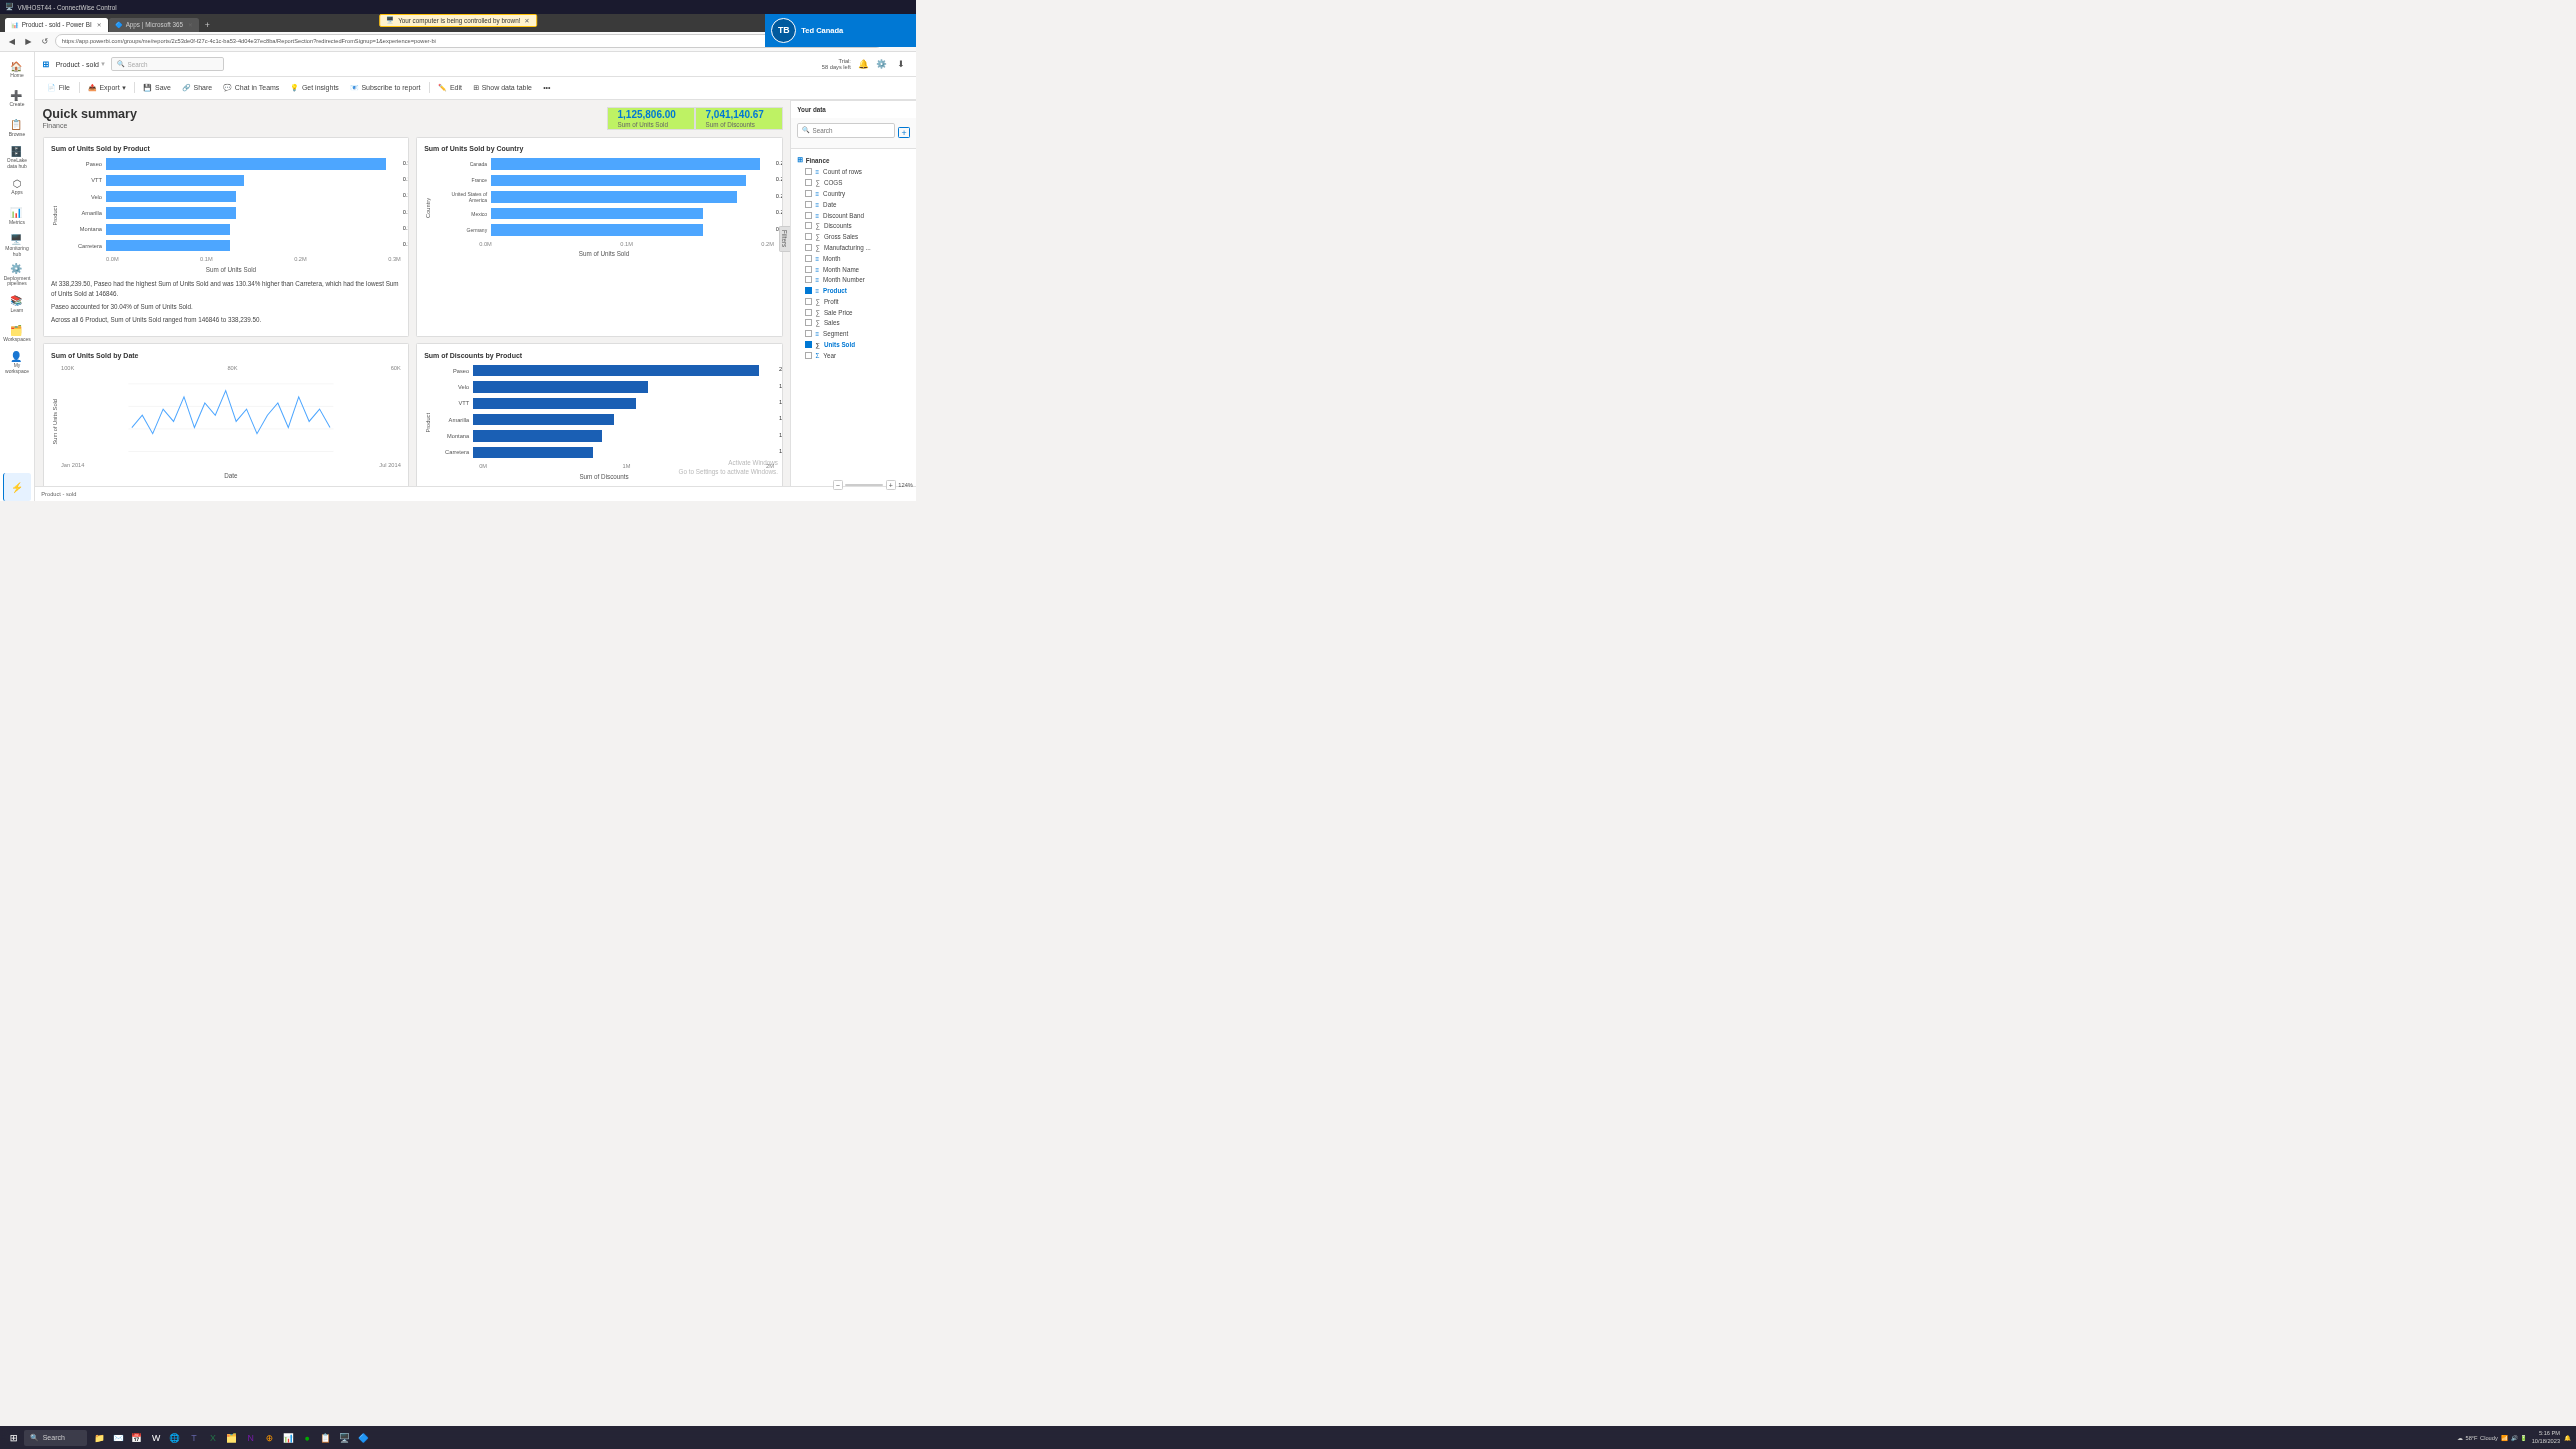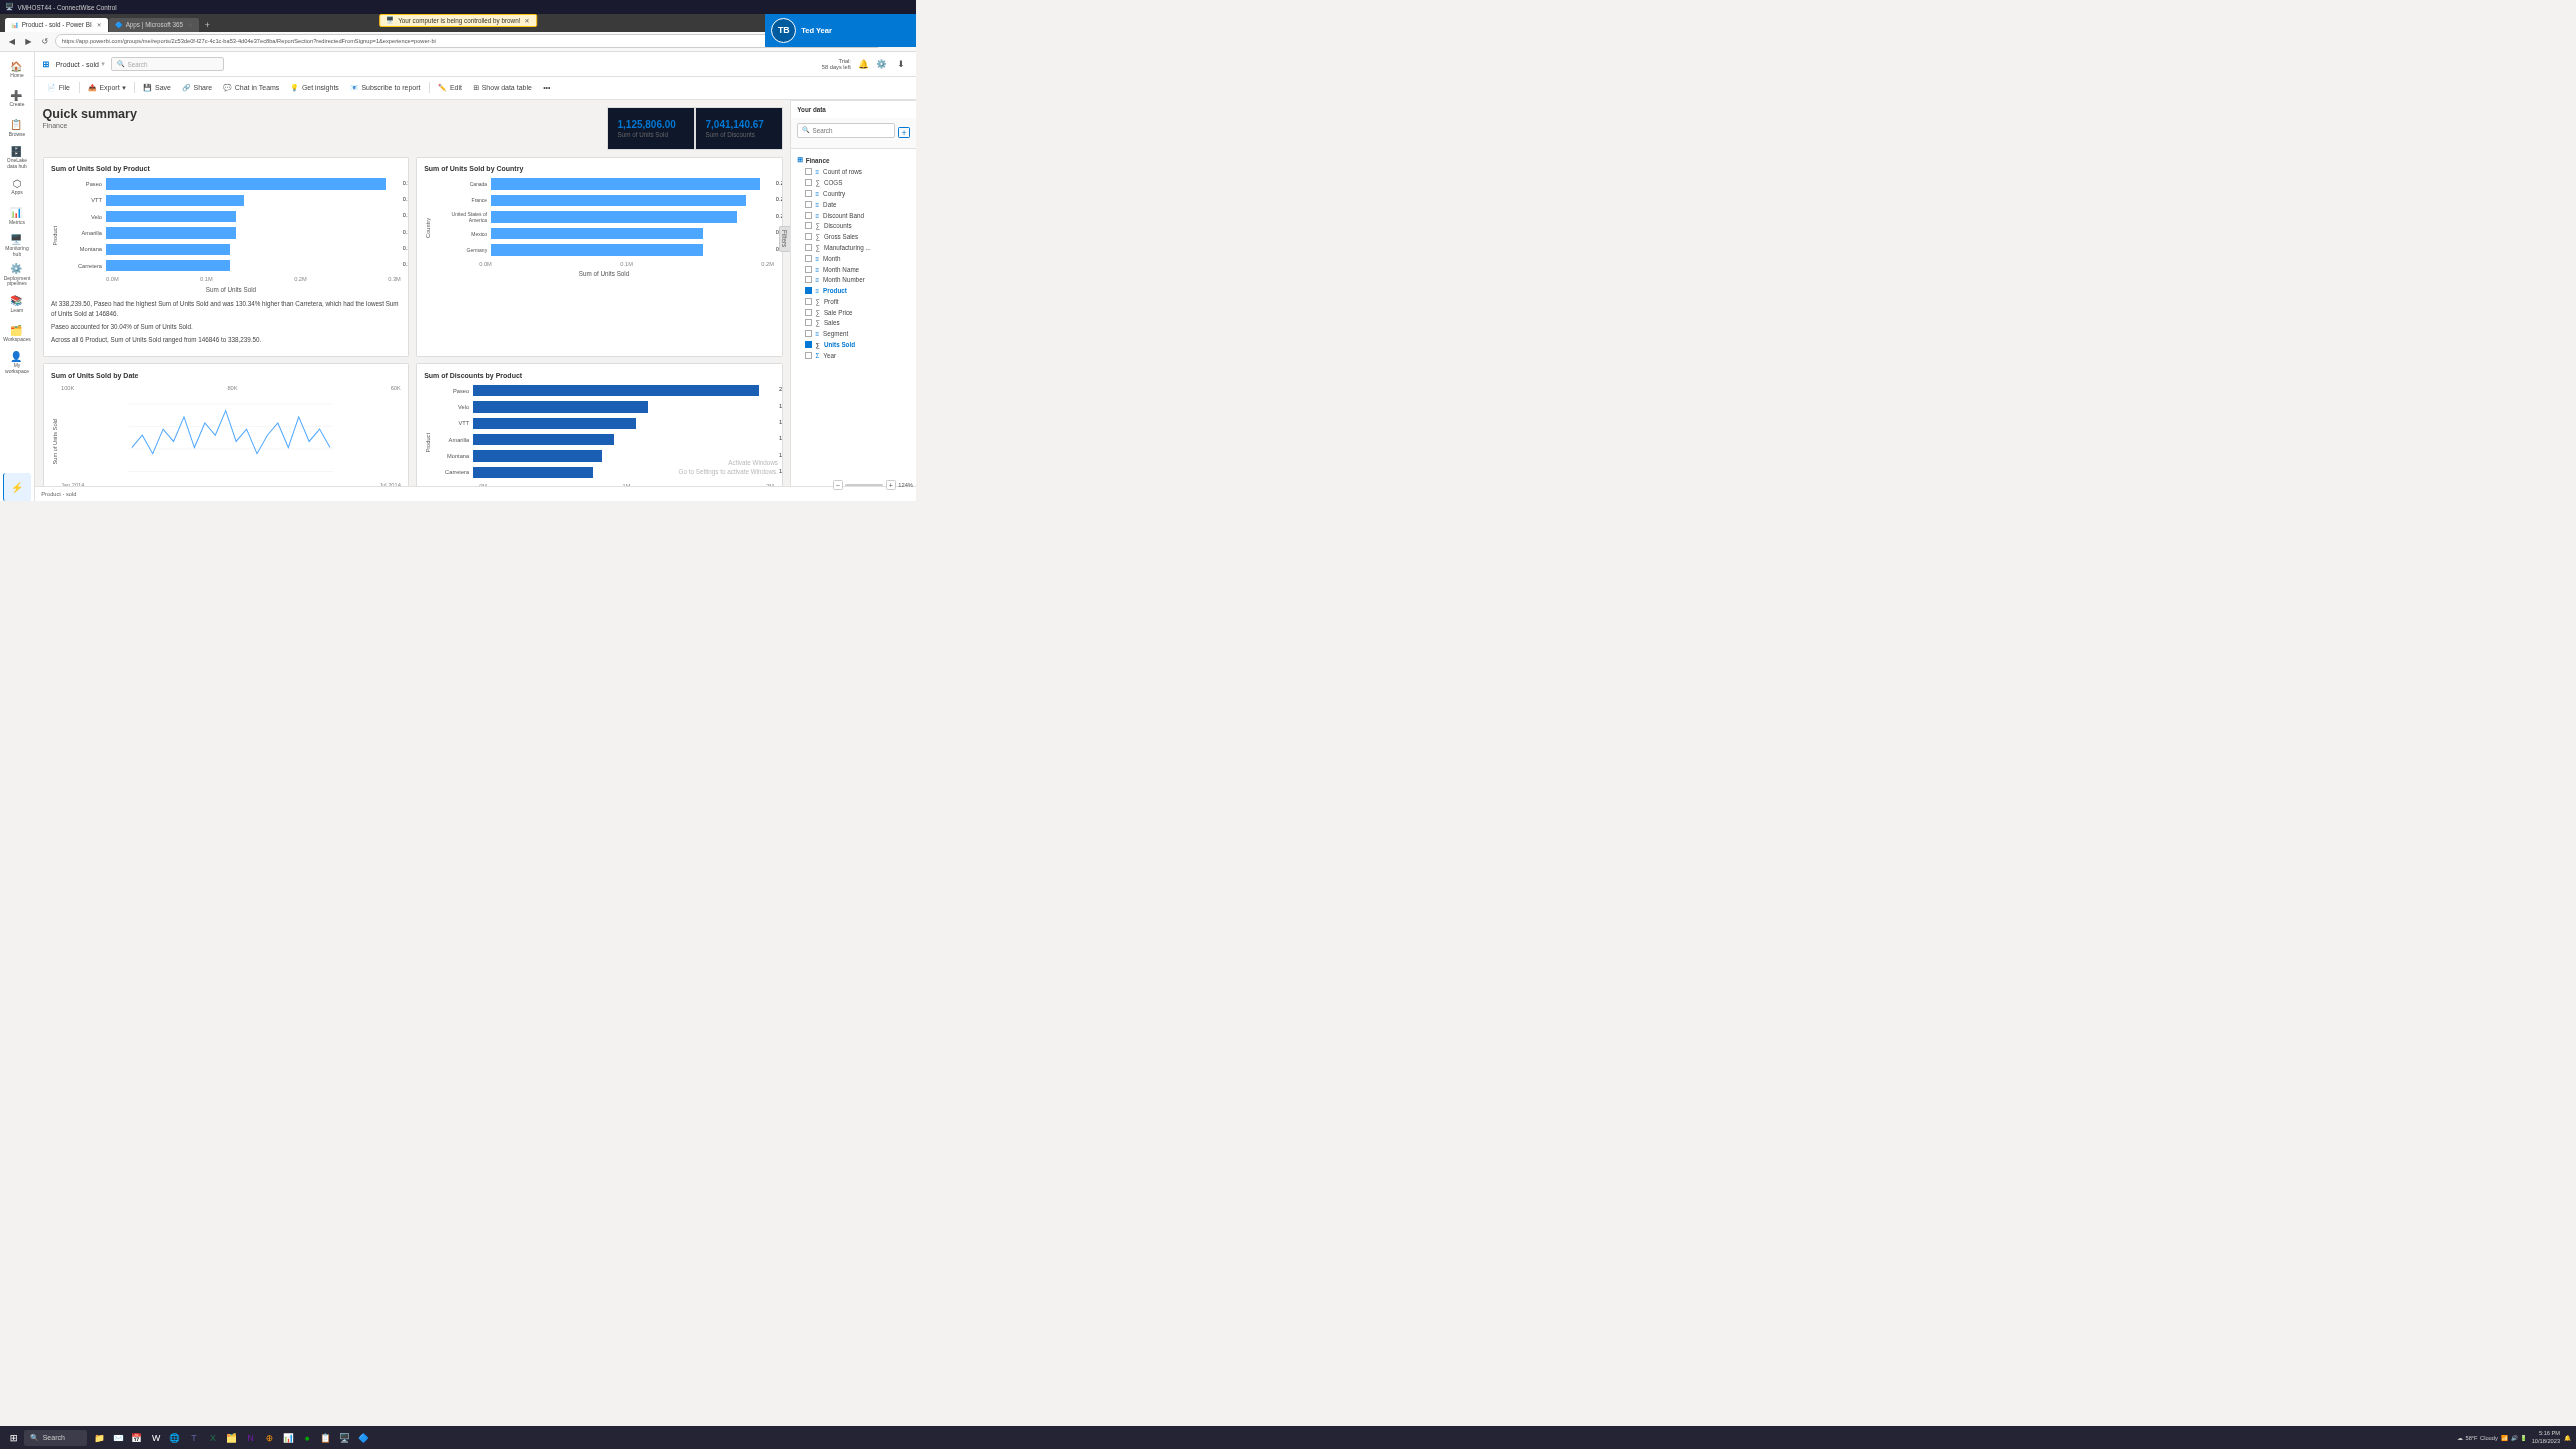--- a/index.html
+++ b/index.html
@@ -192,23 +192,23 @@
     .report-header {
       display: flex;
       align-items: flex-start;
       margin-bottom: 6.3px;
     }
     .report-title-section { flex: 1; }
     .report-title { font-size: 12.6px; font-weight: 600; color: #333; }
     .report-subtitle { font-size: 7px; color: #666; margin-top: 1.3px; }
     .report-kpis { display: flex; gap: 0; }
     .kpi-card {
-      background: #0f172a;
+      background: #bef264;
       border: 0.6px solid #ddd;
-      padding: 11px 10px;
+      padding: 1px 10px;
       min-width: 88px;
     }
     .kpi-value { font-size: 10px; font-weight: 600; color: #0078d4; }
     .kpi-label { font-size: 6.3px; color: #666; margin-top: 1.3px; }
 
     
     .charts-grid {
       display: grid;
       grid-template-columns: 1fr 1fr;
       grid-template-rows: auto auto;
@@ -584,21 +584,21 @@
 <div class="remote-banner">
   <span>🖥️</span>
   <span>Your computer is being controlled by brown!</span>
   <span style="margin-left:auto; cursor:pointer; color:#666;">✕</span>
 </div>
 
 <div class="user-panel">
   <div class="user-avatar">
     <span>TB</span>
   </div>
-  <span class="user-name">Ted Year</span>
+  <span class="user-name">Ted Canada</span>
 </div>
 
 <div class="app-layout">
 
   <div class="sidebar">
     <div class="sidebar-item">
       <span class="icon">🏠</span>
       <span class="side-nav-item-text">Home</span>
     </div>
     <div class="sidebar-item">

